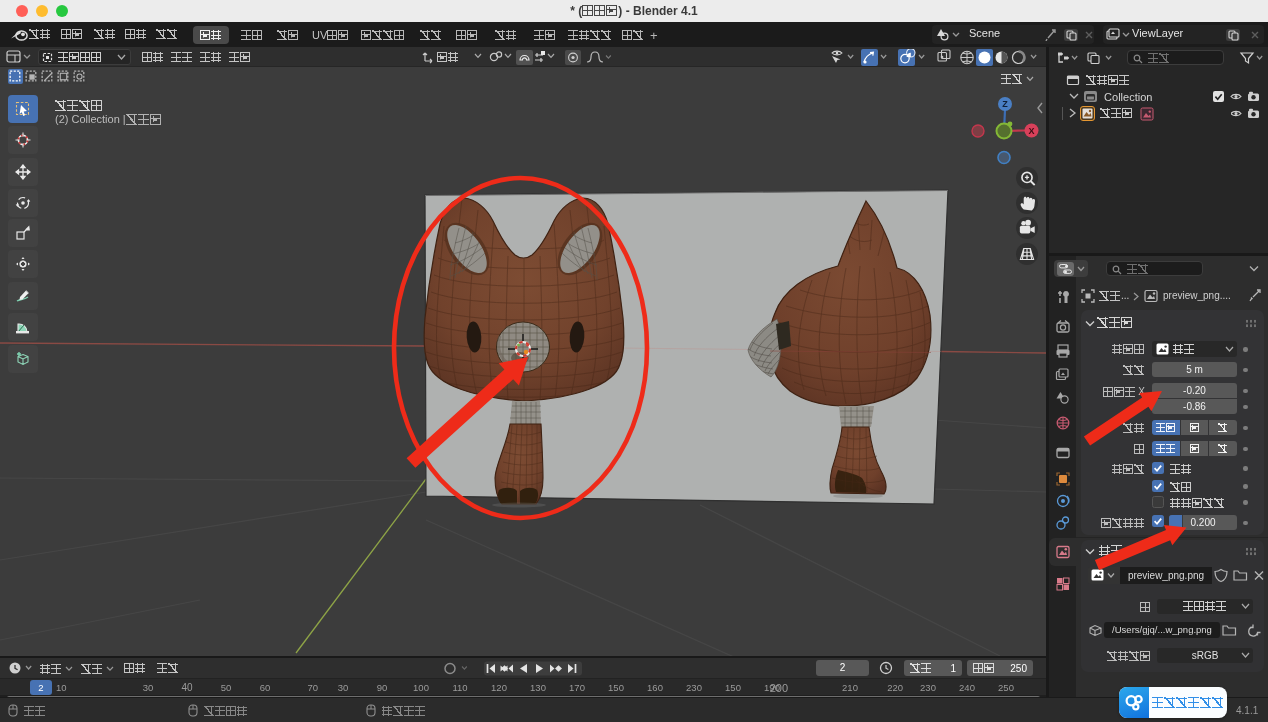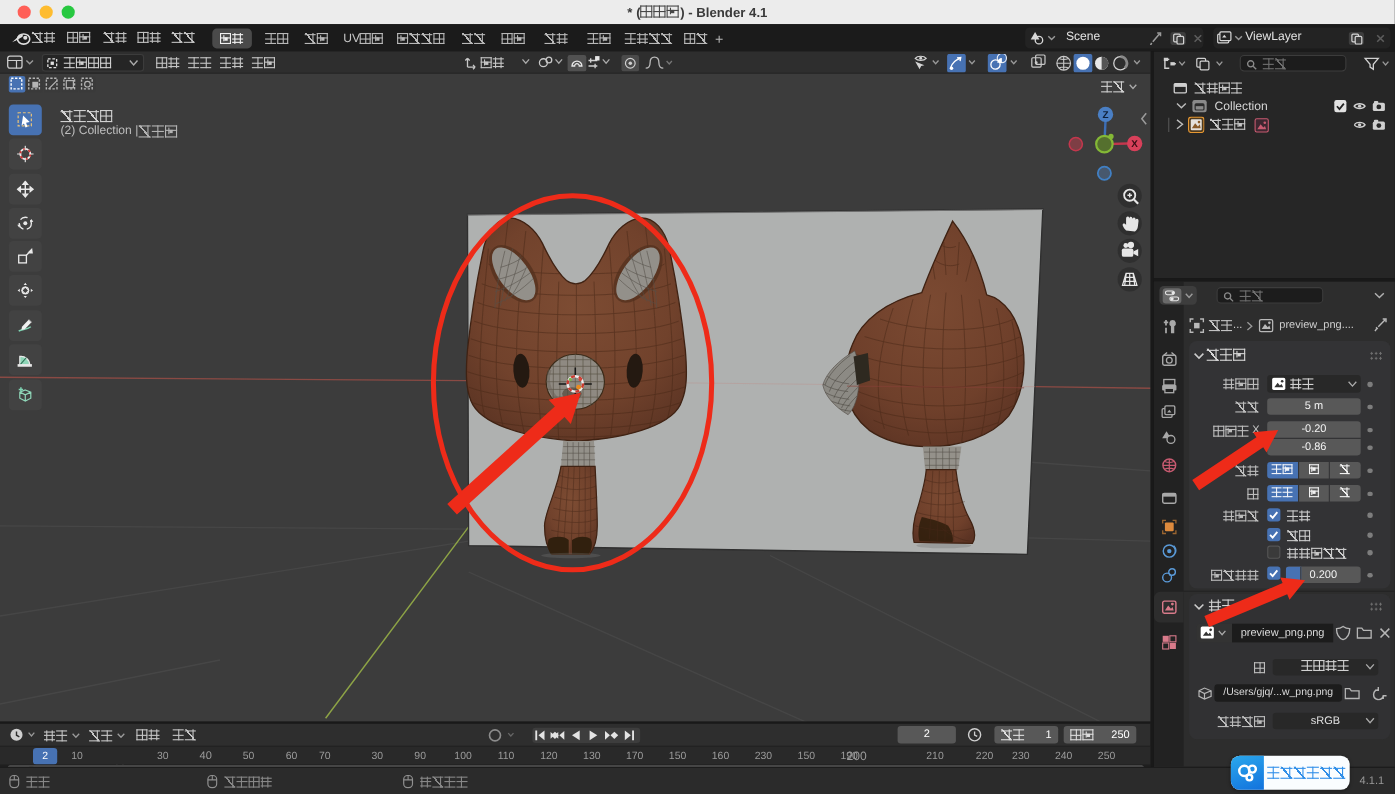--- a/index.html
+++ b/index.html
@@ -614,27 +614,27 @@
     </div>
     <div class="abs" style="left:967px;top:2px;width:66px;height:16px;background:#585858;border-radius:3px">
       <span class="row" style="left:6px;top:3px;color:#e8e8e8;font-size:10px">
         <i class="zg z0" style="width:10px;height:10px;margin-right:1px;vertical-align:-1px"></i>
         <i class="zg z3" style="width:10px;height:10px;margin-right:1px;vertical-align:-1px"></i>
       </span>
       <span class="row" style="right:6px;top:3px;color:#fff;font-size:10px">250</span>
     </div>
     <div class="abs" style="left:0;top:20px;width:1046px;height:18px;background:#292929;border-top:1px solid #222"></div>
     <div class="abs" style="left:0;top:21px;width:1046px;height:16px">
-      <span class="abs" style="left:56px;top:3px;width:28px;text-align:center;color:#9b9b9b;font-size:9.5px">10</span>
+      <span class="abs" style="left:56px;top:3px;width:28px;color:#9b9b9b;font-size:9.5px">10</span>
       <span class="abs" style="left:95px;top:15px;width:28px;text-align:center;color:#9b9b9b;font-size:9.5px">20</span>
       <span class="abs" style="left:134px;top:3px;width:28px;text-align:center;color:#9b9b9b;font-size:9.5px">30</span>
       <span class="abs" style="left:173px;top:3px;width:28px;text-align:center;color:#9b9b9b;font-size:10px">40</span>
       <span class="abs" style="left:212px;top:3px;width:28px;text-align:center;color:#9b9b9b;font-size:9.5px">50</span>
       <span class="abs" style="left:251px;top:3px;width:28px;text-align:center;color:#9b9b9b;font-size:9.5px">60</span>
-      <span class="abs" style="left:290px;top:3px;width:28px;text-align:left;color:#9b9b9b;font-size:9.5px">70</span>
+      <span class="abs" style="left:290px;top:3px;width:28px;text-align:right;color:#9b9b9b;font-size:9.5px">70</span>
       <span class="abs" style="left:329px;top:3px;width:28px;text-align:center;color:#9b9b9b;font-size:9.5px">30</span>
       <span class="abs" style="left:368px;top:3px;width:28px;text-align:center;color:#9b9b9b;font-size:9.5px">90</span>
       <span class="abs" style="left:407px;top:3px;width:28px;text-align:center;color:#9b9b9b;font-size:9.5px">100</span>
       <span class="abs" style="left:446px;top:3px;width:28px;text-align:center;color:#9b9b9b;font-size:9.5px">110</span>
       <span class="abs" style="left:485px;top:3px;width:28px;text-align:center;color:#9b9b9b;font-size:9.5px">120</span>
       <span class="abs" style="left:524px;top:3px;width:28px;text-align:center;color:#9b9b9b;font-size:9.5px">130</span>
       <span class="abs" style="left:563px;top:3px;width:28px;text-align:center;color:#9b9b9b;font-size:9.5px">170</span>
       <span class="abs" style="left:602px;top:3px;width:28px;text-align:center;color:#9b9b9b;font-size:9.5px">150</span>
       <span class="abs" style="left:641px;top:3px;width:28px;text-align:center;color:#9b9b9b;font-size:9.5px">160</span>
       <span class="abs" style="left:680px;top:3px;width:28px;text-align:center;color:#9b9b9b;font-size:9.5px">230</span>

